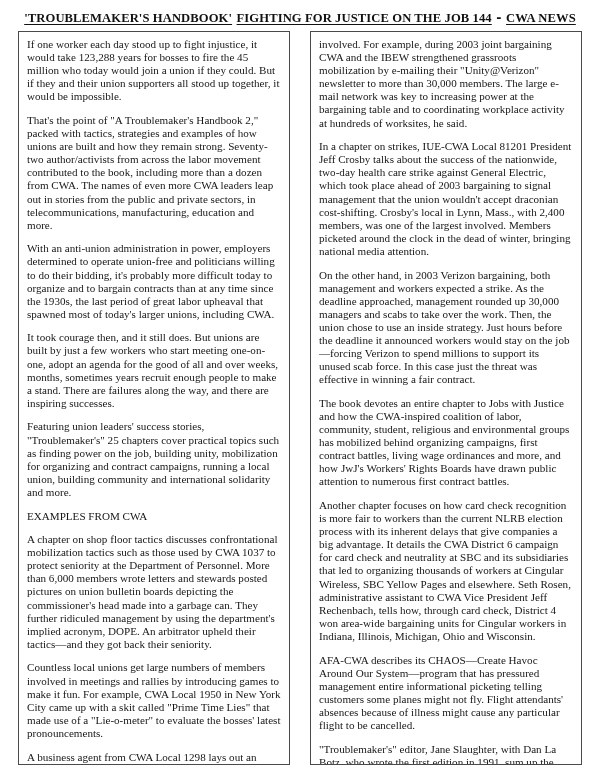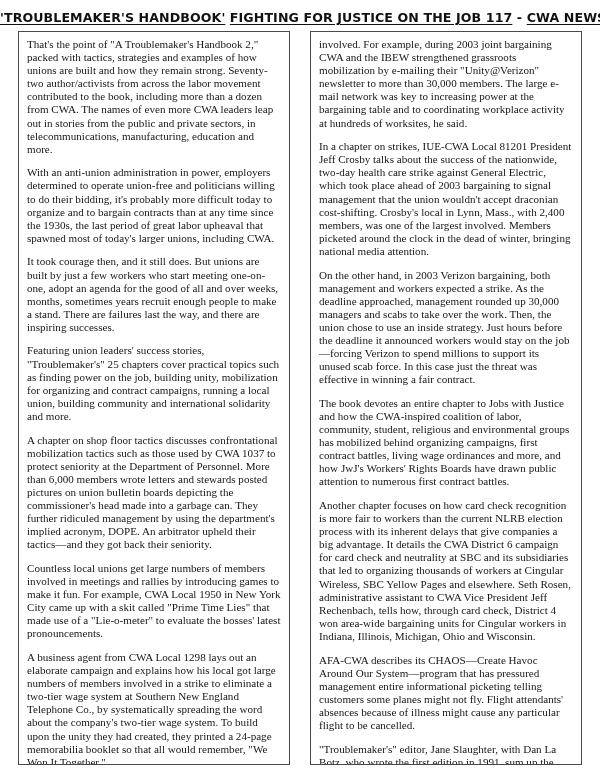--- a/index.html
+++ b/index.html
@@ -29,20 +29,21 @@
     letter-spacing: 0.1px;
     color: #111;
     padding-top: 11px;
     padding-bottom: 0px;
     line-height: 1.1;
     white-space: nowrap;
   }
   .headline .u {
     text-decoration: underline;
     text-underline-offset: 2px;
+    font-family: Liberation Serif, serif;
   }
   .columns {
     position: absolute;
     top: 31px;
     left: 0;
     width: 600px;
     height: 738px;
     display: flex;
     justify-content: space-between;
     padding: 0 18px;
@@ -72,30 +73,32 @@
     line-height: 13.1px;
     color: #161616;
   }
 </style>
 </head>
 <body>
 
 <div class="page">
 
   <div class="headline">
-    <span class="u">'TROUBLEMAKER'S HANDBOOK'</span><span>&nbsp;</span><span class="u">FIGHTING FOR JUSTICE ON THE JOB 117</span><span>&nbsp;</span><span>-</span><span>&nbsp;</span><span class="u">CWA NEWS</span>
+    <span class="u">'TROUBLEMAKER'S HANDBOOK'</span><span>&nbsp;</span><span class="u">FIGHTING FOR JUSTICE ON THE JOB 144</span><span>&nbsp;</span><span>-</span><span>&nbsp;</span><span class="u">CWA NEWS</span>
   </div>
 
   <div class="columns">
 
     <div class="col">
+      <p>If one worker each day stood up to fight injustice, it would take 123,288 years for bosses to fire the 45 million who today would join a union if they could. But if they and their union supporters all stood up together, it would be impossible.</p>
       <p>That's the point of "A Troublemaker's Handbook 2," packed with tactics, strategies and examples of how unions are built and how they remain strong. Seventy-two author/activists from across the labor movement contributed to the book, including more than a dozen from CWA. The names of even more CWA leaders leap out in stories from the public and private sectors, in telecommunications, manufacturing, education and more.</p>
       <p>With an anti-union administration in power, employers determined to operate union-free and politicians willing to do their bidding, it's probably more difficult today to organize and to bargain contracts than at any time since the 1930s, the last period of great labor upheaval that spawned most of today's larger unions, including CWA.</p>
-      <p>It took courage then, and it still does. But unions are built by just a few workers who start meeting one-on-one, adopt an agenda for the good of all and over weeks, months, sometimes years recruit enough people to make a stand. There are failures last the way, and there are inspiring successes.</p>
+      <p>It took courage then, and it still does. But unions are built by just a few workers who start meeting one-on-one, adopt an agenda for the good of all and over weeks, months, sometimes years recruit enough people to make a stand. There are failures along the way, and there are inspiring successes.</p>
       <p>Featuring union leaders' success stories, "Troublemaker's" 25 chapters cover practical topics such as finding power on the job, building unity, mobilization for organizing and contract campaigns, running a local union, building community and international solidarity and more.</p>
+      <p class="heading-line">EXAMPLES FROM CWA</p>
       <p>A chapter on shop floor tactics discusses confrontational mobilization tactics such as those used by CWA 1037 to protect seniority at the Department of Personnel. More than 6,000 members wrote letters and stewards posted pictures on union bulletin boards depicting the commissioner's head made into a garbage can. They further ridiculed management by using the department's implied acronym, DOPE. An arbitrator upheld their tactics—and they got back their seniority.</p>
       <p>Countless local unions get large numbers of members involved in meetings and rallies by introducing games to make it fun. For example, CWA Local 1950 in New York City came up with a skit called "Prime Time Lies" that made use of a "Lie-o-meter" to evaluate the bosses' latest pronouncements.</p>
       <p>A business agent from CWA Local 1298 lays out an elaborate campaign and explains how his local got large numbers of members involved in a strike to eliminate a two-tier wage system at Southern New England Telephone Co., by systematically spreading the word about the company's two-tier wage system. To build upon the unity they had created, they printed a 24-page memorabilia booklet so that all would remember, "We Won It Together."</p>
 
     </div>
 
     <div class="col">
       <p>involved. For example, during 2003 joint bargaining CWA and the IBEW strengthened grassroots mobilization by e-mailing their "Unity@Verizon" newsletter to more than 30,000 members. The large e-mail network was key to increasing power at the bargaining table and to coordinating workplace activity at hundreds of worksites, he said.</p>
       <p>In a chapter on strikes, IUE-CWA Local 81201 President Jeff Crosby talks about the success of the nationwide, two-day health care strike against General Electric, which took place ahead of 2003 bargaining to signal management that the union wouldn't accept draconian cost-shifting. Crosby's local in Lynn, Mass., with 2,400 members, was one of the largest involved. Members picketed around the clock in the dead of winter, bringing national media attention.</p>
       <p>On the other hand, in 2003 Verizon bargaining, both management and workers expected a strike. As the deadline approached, management rounded up 30,000 managers and scabs to take over the work. Then, the union chose to use an inside strategy. Just hours before the deadline it announced workers would stay on the job—forcing Verizon to spend millions to support its unused scab force. In this case just the threat was effective in winning a fair contract.</p>

